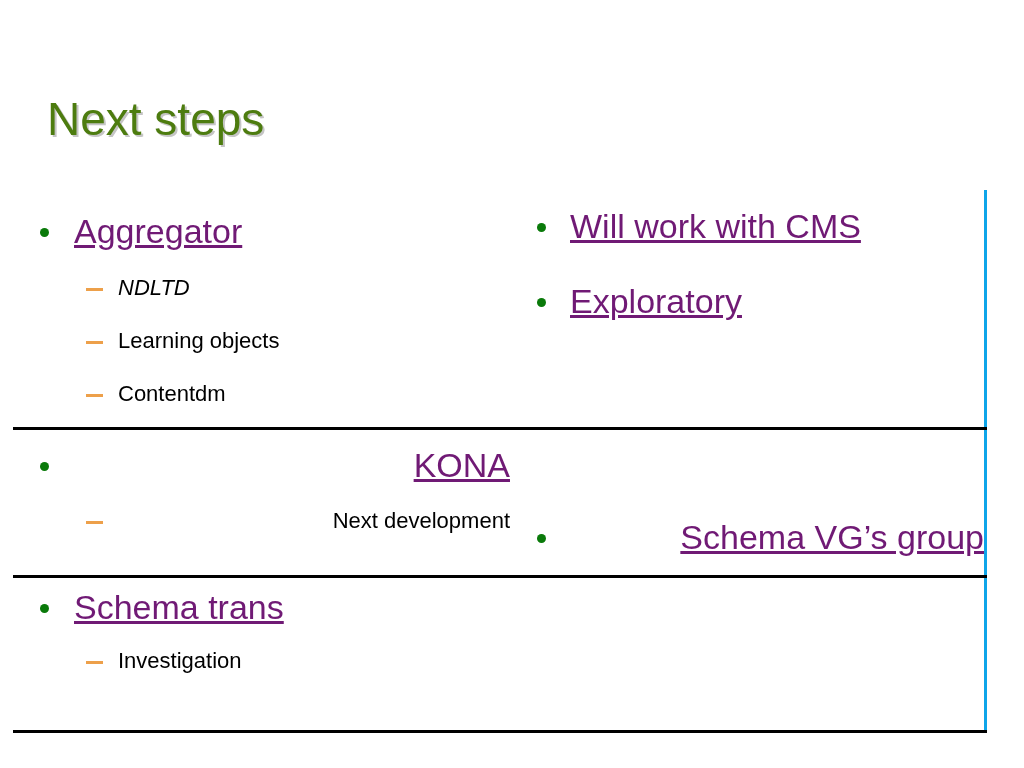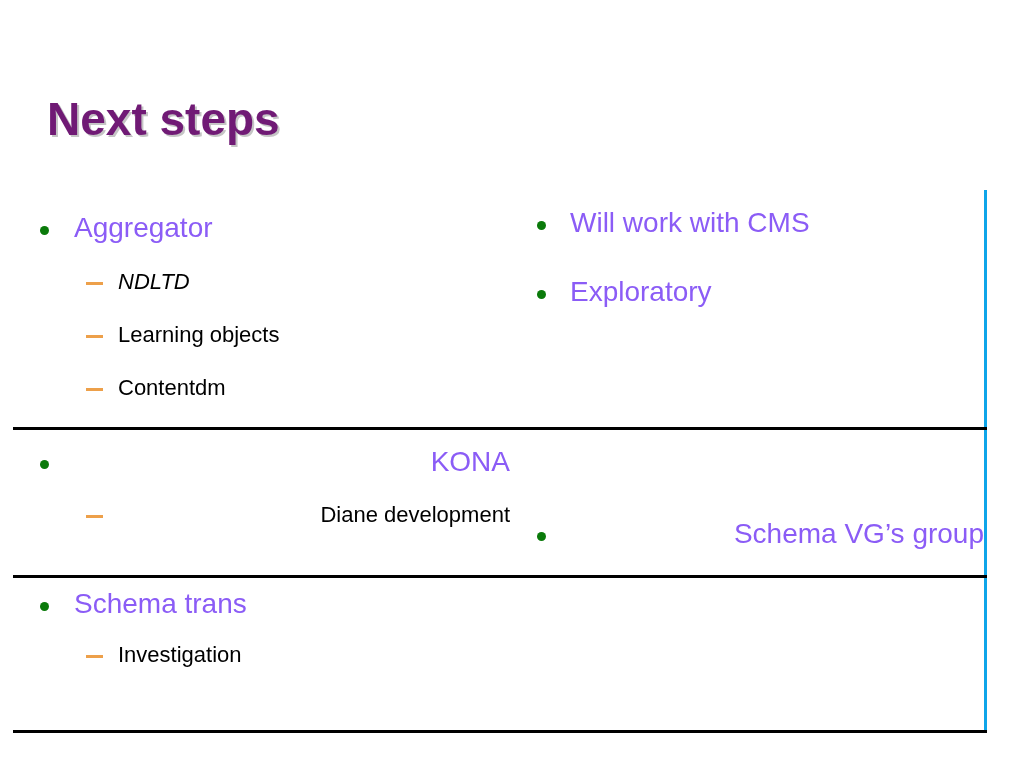--- a/index.html
+++ b/index.html
@@ -16,22 +16,22 @@
     position: relative;
   }
 
   
   #slide-title {
     position: absolute;
     left: 47px;
     top: 64px;
     font-size: 46px;
     line-height: 1.08;
-    font-weight: bold;
-    color: #701a75;
+    font-weight: normal;
+    color: #4d7c0f;
     letter-spacing: 0px;
     text-shadow: 2px 2px 0px rgba(150,150,150,0.55);
     white-space: nowrap;
   }
 
   
   #content-table {
     position: absolute;
     left: 13px;
     top: 190px;
@@ -55,24 +55,25 @@
   
   ul.lv1 {
     list-style: none;
     margin: 0;
     padding: 0;
   }
 
   li.lv1-item {
     position: relative;
     padding-left: 61px;
-    font-size: 28px;
+    font-size: 34px;
     line-height: 1.0;
-    color: #8b5cf6;
+    color: #701a75;
     margin-bottom: 0;
+    text-decoration: underline;
   }
   li.lv1-item > .bullet-dot {
     position: absolute;
     left: 27px;
     top: 0.42em;
     width: 9px;
     height: 9px;
     border-radius: 50%;
     background: #0a7a0a;
   }
@@ -160,21 +161,21 @@
 
     <tr class="row-2">
       <td class="col-left">
         <ul class="lv1">
           <li class="lv1-item sp-lv1-top-18">
             <span class="bullet-dot"></span>
             <span class="lv1-text">KONA</span>
           </li>
           <li class="lv2-item sp-lv2-top-28">
             <span class="bullet-dash"></span>
-            <span class="lv2-text">Diane development</span>
+            <span class="lv2-text">Next development</span>
           </li>
         </ul>
       </td>
       <td class="col-right">
         <ul class="lv1">
           <li class="lv1-item sp-r-top-90">
             <span class="bullet-dot"></span>
             <span class="lv1-text">Schema VG’s group</span>
           </li>
         </ul>

